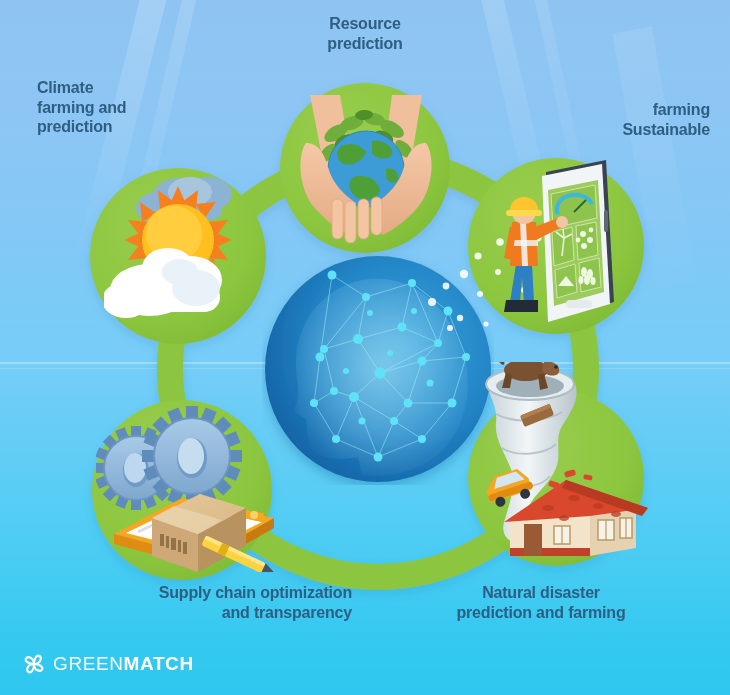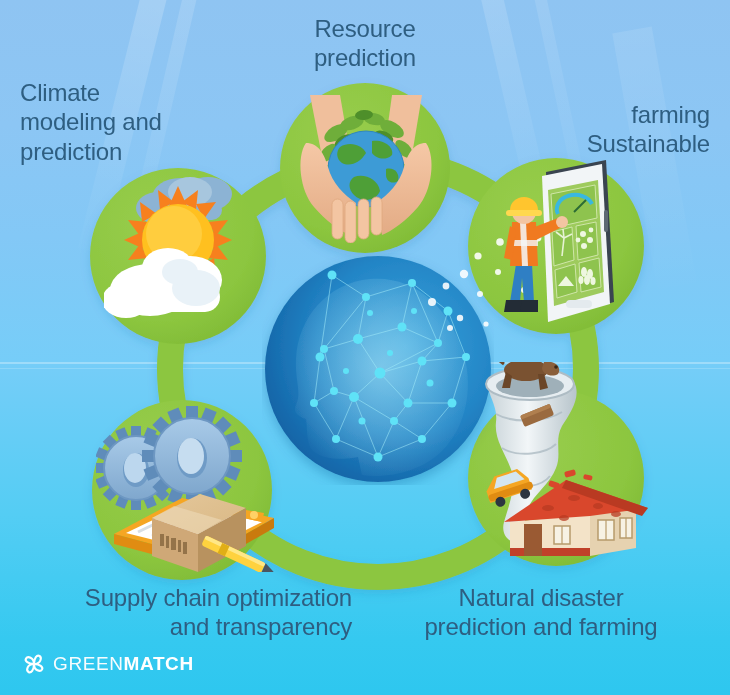--- a/index.html
+++ b/index.html
@@ -53,26 +53,26 @@
     left: 262px;
     top: 253px;
     width: 232px;
     height: 232px;
   }
 
   
   .label {
     position: absolute;
     color: #2e5e81;
-    font-weight: normal;
-    font-size: 24px;
+    font-weight: bold;
+    font-size: 16px;
     line-height: 1.22;
     letter-spacing: -0.2px;
   }
-  .label.lbl-climate   { left: 20px;  top: 78px;  width: 200px; text-align: left; }
+  .label.lbl-climate   { left: 37px;  top: 78px;  width: 200px; text-align: left; }
   .label.lbl-resource  { left: 250px; top: 14px;  width: 230px; text-align: center; }
   .label.lbl-farming   { right: 20px; top: 100px; width: 220px; text-align: right; }
   .label.lbl-supply    { left: 22px;  top: 583px; width: 330px; text-align: right; }
   .label.lbl-disaster  { right: 24px; top: 583px; width: 330px; text-align: center; }
 
   
   .logo {
     position: absolute;
     left: 22px;
     top: 652px;
@@ -591,21 +591,21 @@
     <g transform="rotate(25 140 150)">
       <rect x="104" y="144" width="66" height="11" rx="3" fill="#ffd23f"></rect>
       <rect x="104" y="144" width="66" height="4" rx="2" fill="#ffe787"></rect>
       <path d="M170,144 L182,149 L170,155 Z" fill="#4a5562"></path>
       <rect x="122" y="144" width="8" height="11" fill="#e0ae16"></rect>
     </g>
   </svg>
 
   <div class="label lbl-climate">
     <div>Climate</div>
-    <div>modeling and</div>
+    <div>farming and</div>
     <div>prediction</div>
   </div>
 
   <div class="label lbl-resource">
     <div>Resource</div>
     <div>prediction</div>
   </div>
 
   <div class="label lbl-farming">
     <div>farming</div>

